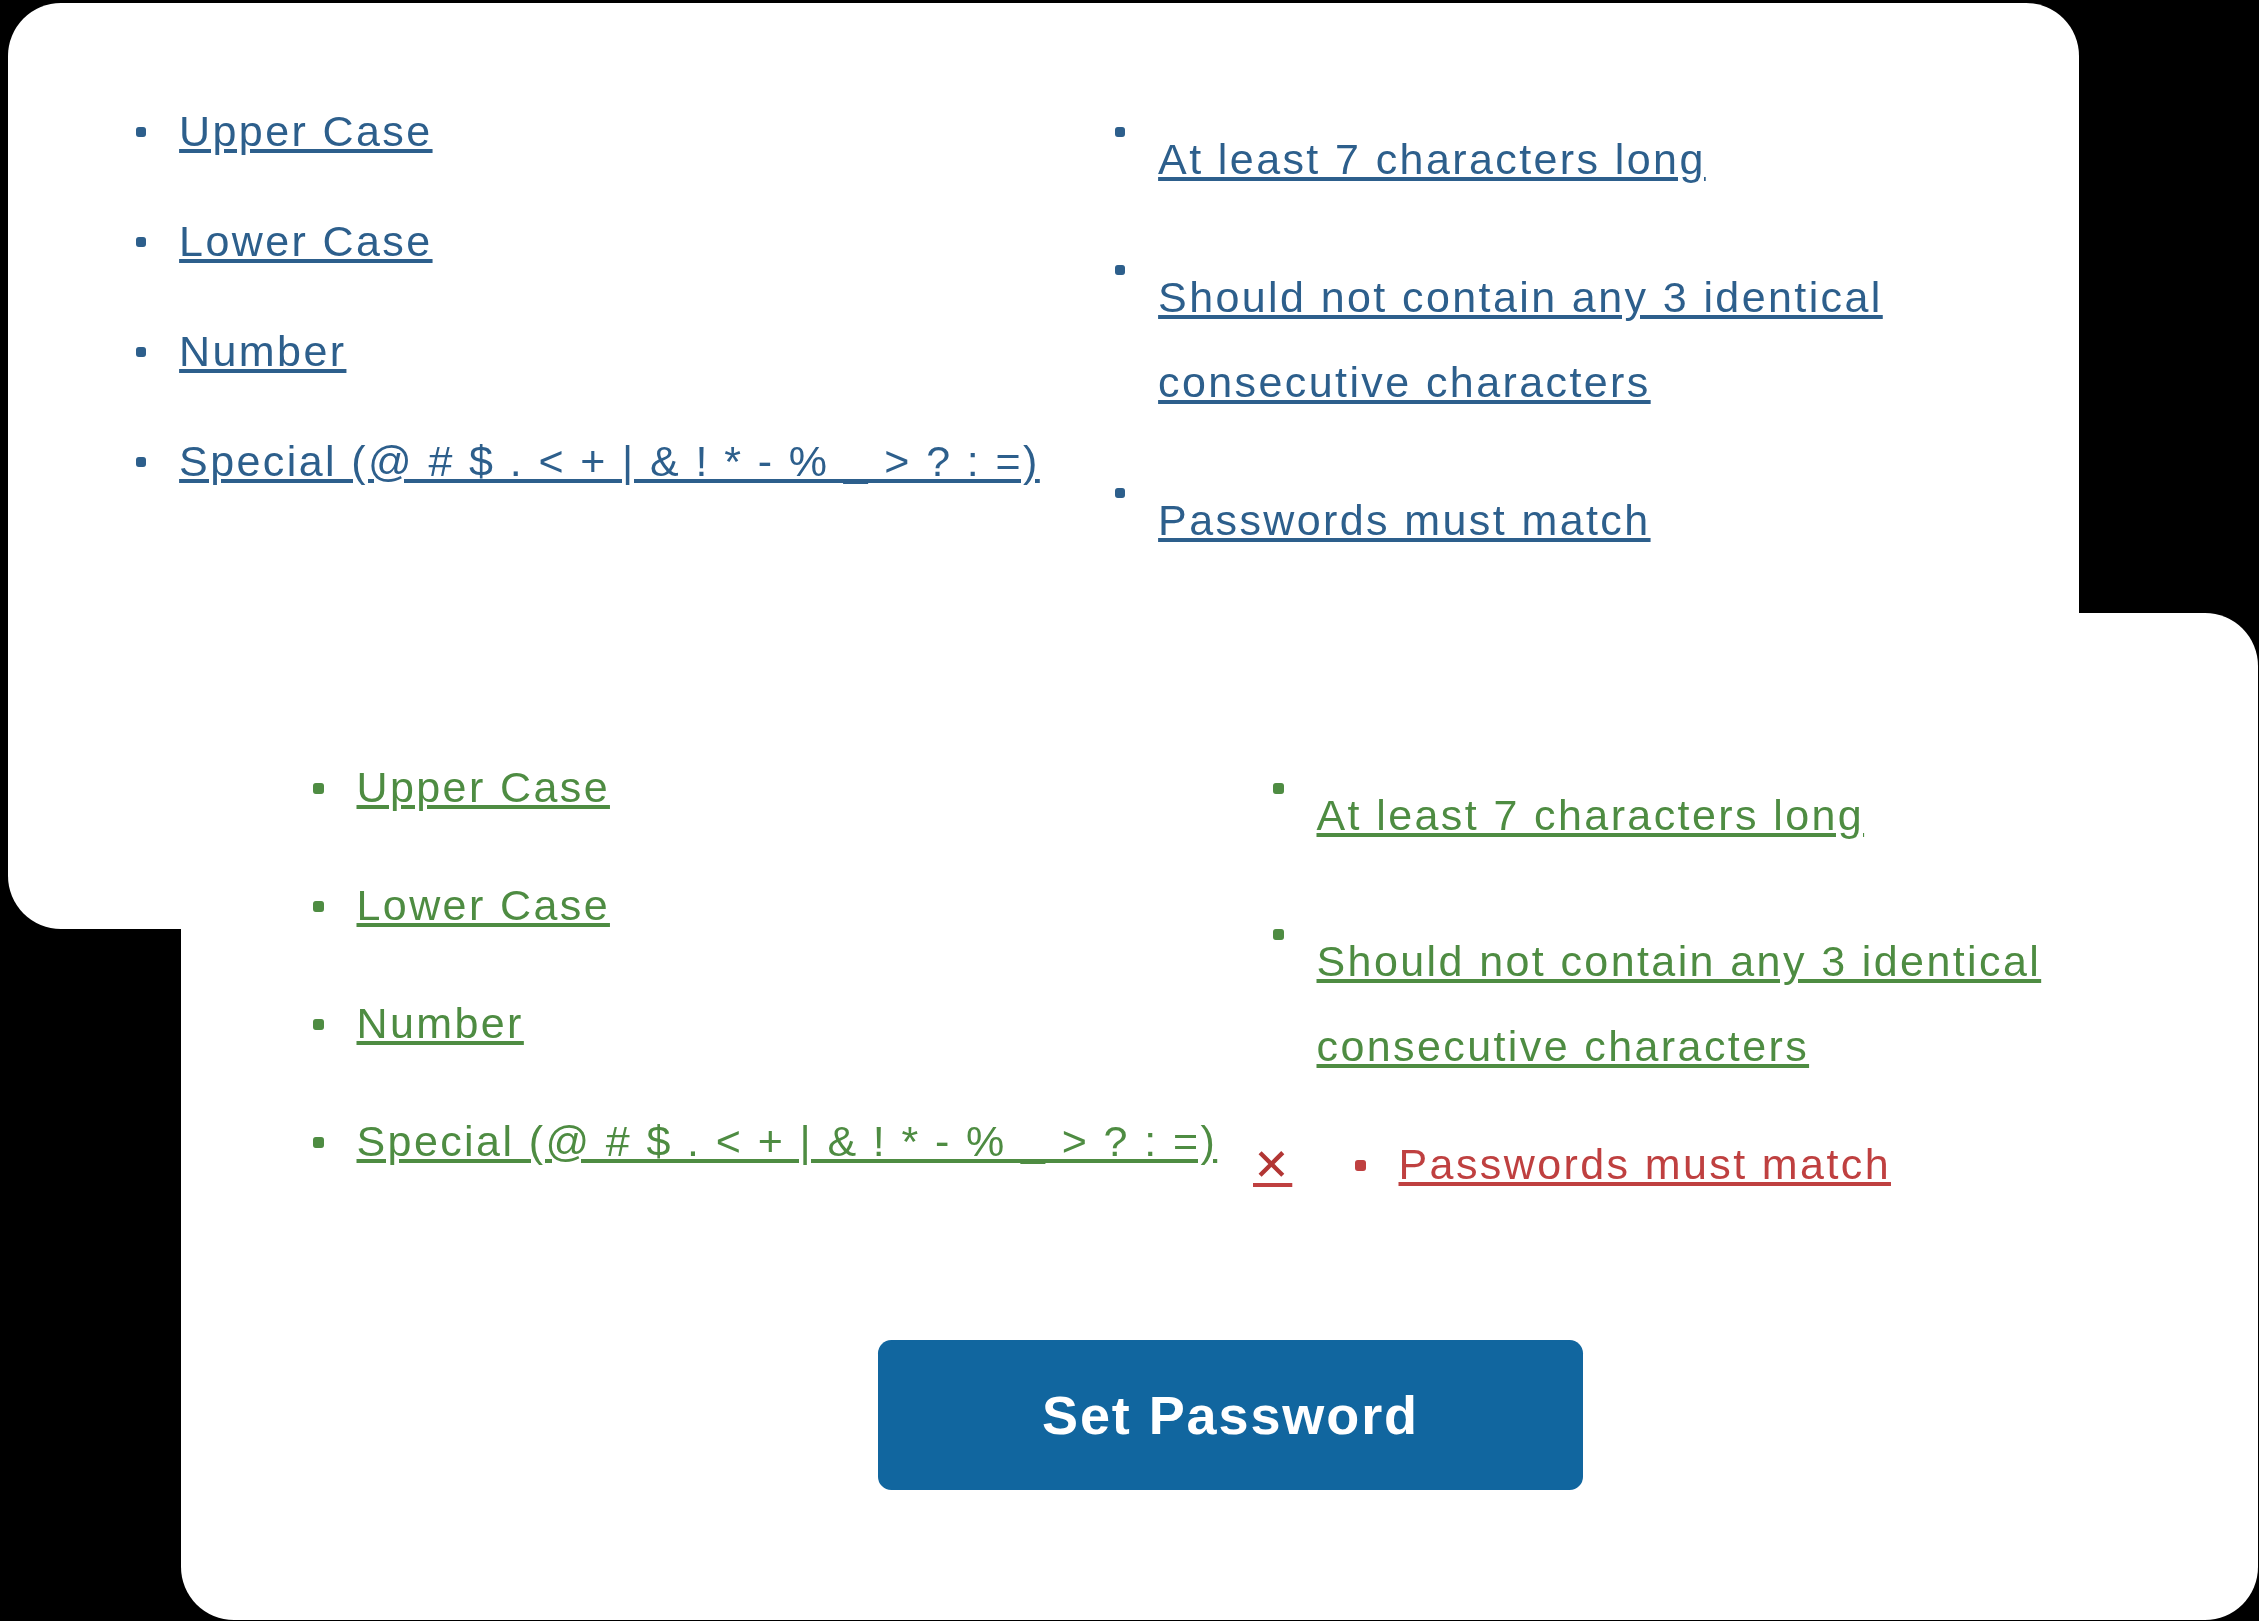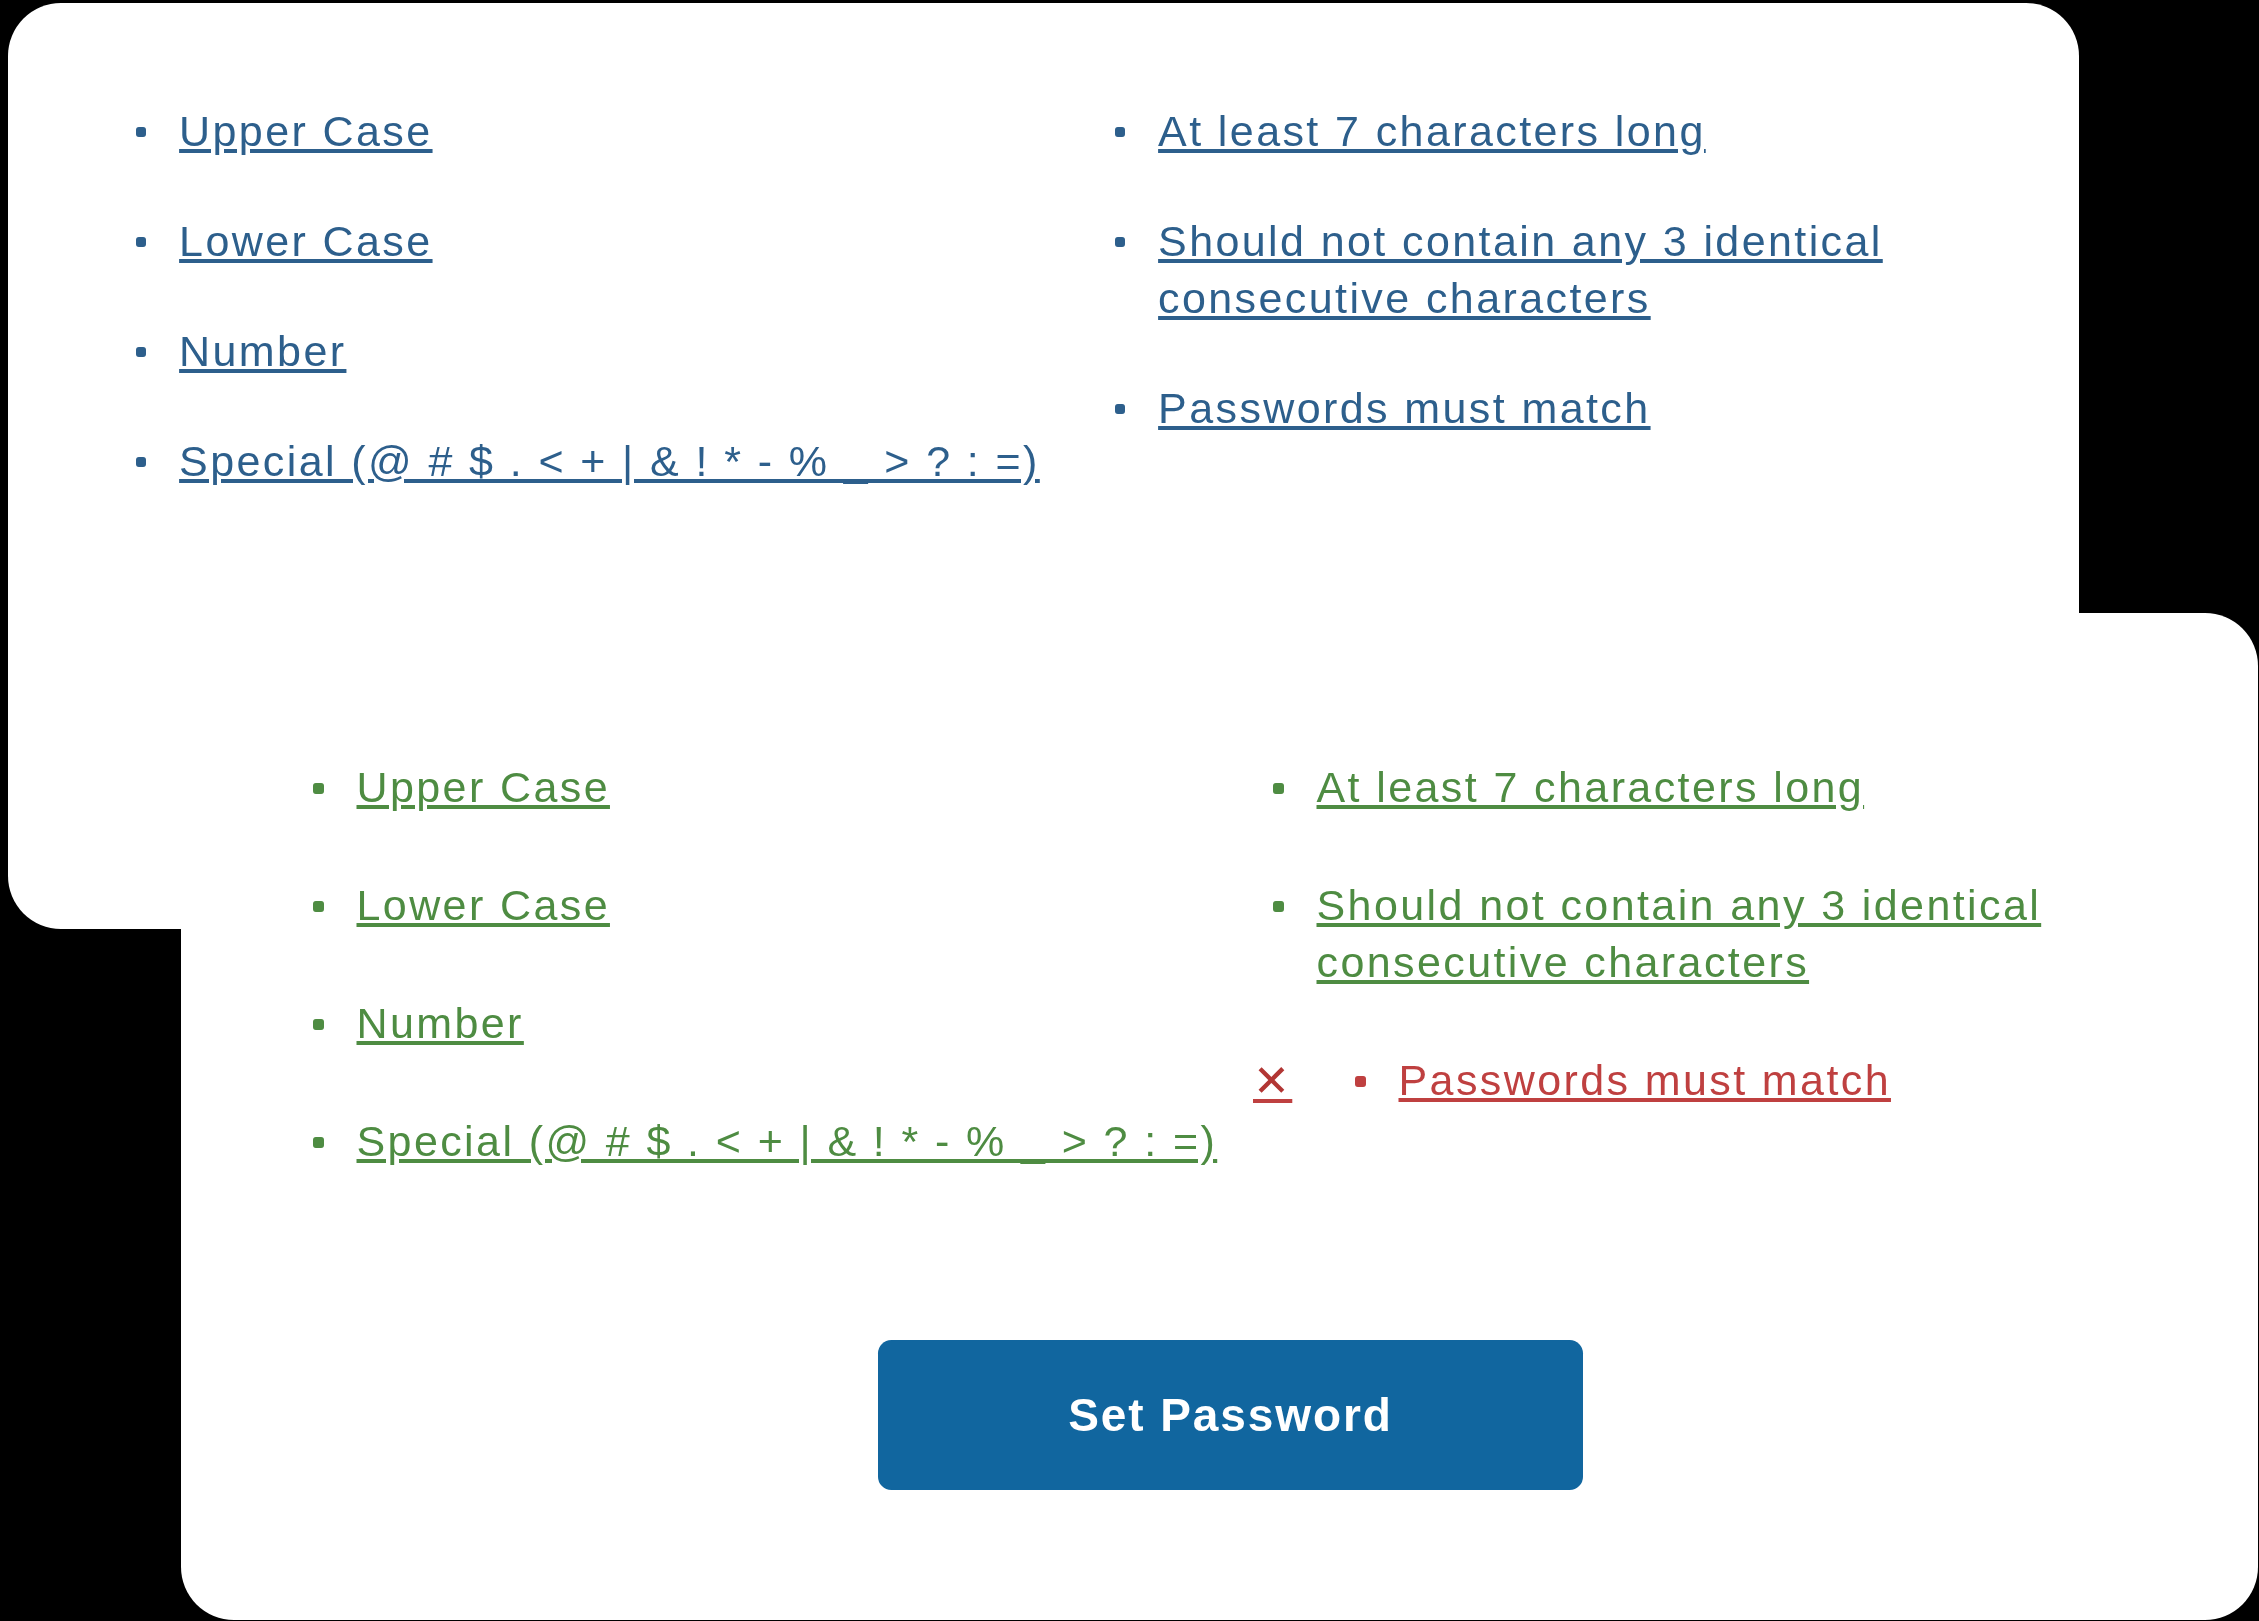--- a/index.html
+++ b/index.html
@@ -52,21 +52,21 @@
     text-decoration: underline;
   }
   .bullet {
     flex-shrink: 0;
     width: 10.5px;
     height: 10.5px;
     border-radius: 2.9px;
     margin-top: 24px;
     margin-right: 33px;
   }
-  .req-text .line { display: block; }
+  .req-text .line { display: block; margin-top: 28px; }
 
   
   .panel-top .req-item { color: #2d5f8c; margin-bottom: 53px; }
   .panel-top .bullet   { background: #2d5f8c; }
   .list-top-left  { left: 128px;  top: 100px; width: 951px; }
   .list-top-right { left: 1107px; top: 100px; width: 904px; }
 
   
   .panel-bottom .req-item { color: #4e8c42; margin-bottom: 61px; }
   .panel-bottom .bullet   { background: #4e8c42; }
@@ -90,21 +90,21 @@
     position: absolute;
     left: 697px;
     top: 727px;
     width: 705px;
     height: 150px;
     background: #11669f;
     border: none;
     border-radius: 13.3px;
     color: #ffffff;
     font-family: "Liberation Sans", sans-serif;
-    font-size: 46px;
+    font-size: 54px;
     font-weight: 700;
     letter-spacing: 1.9px;
     display: flex;
     align-items: center;
     justify-content: center;
     cursor: pointer;
   }
 </style>
 </head>
 <body>

